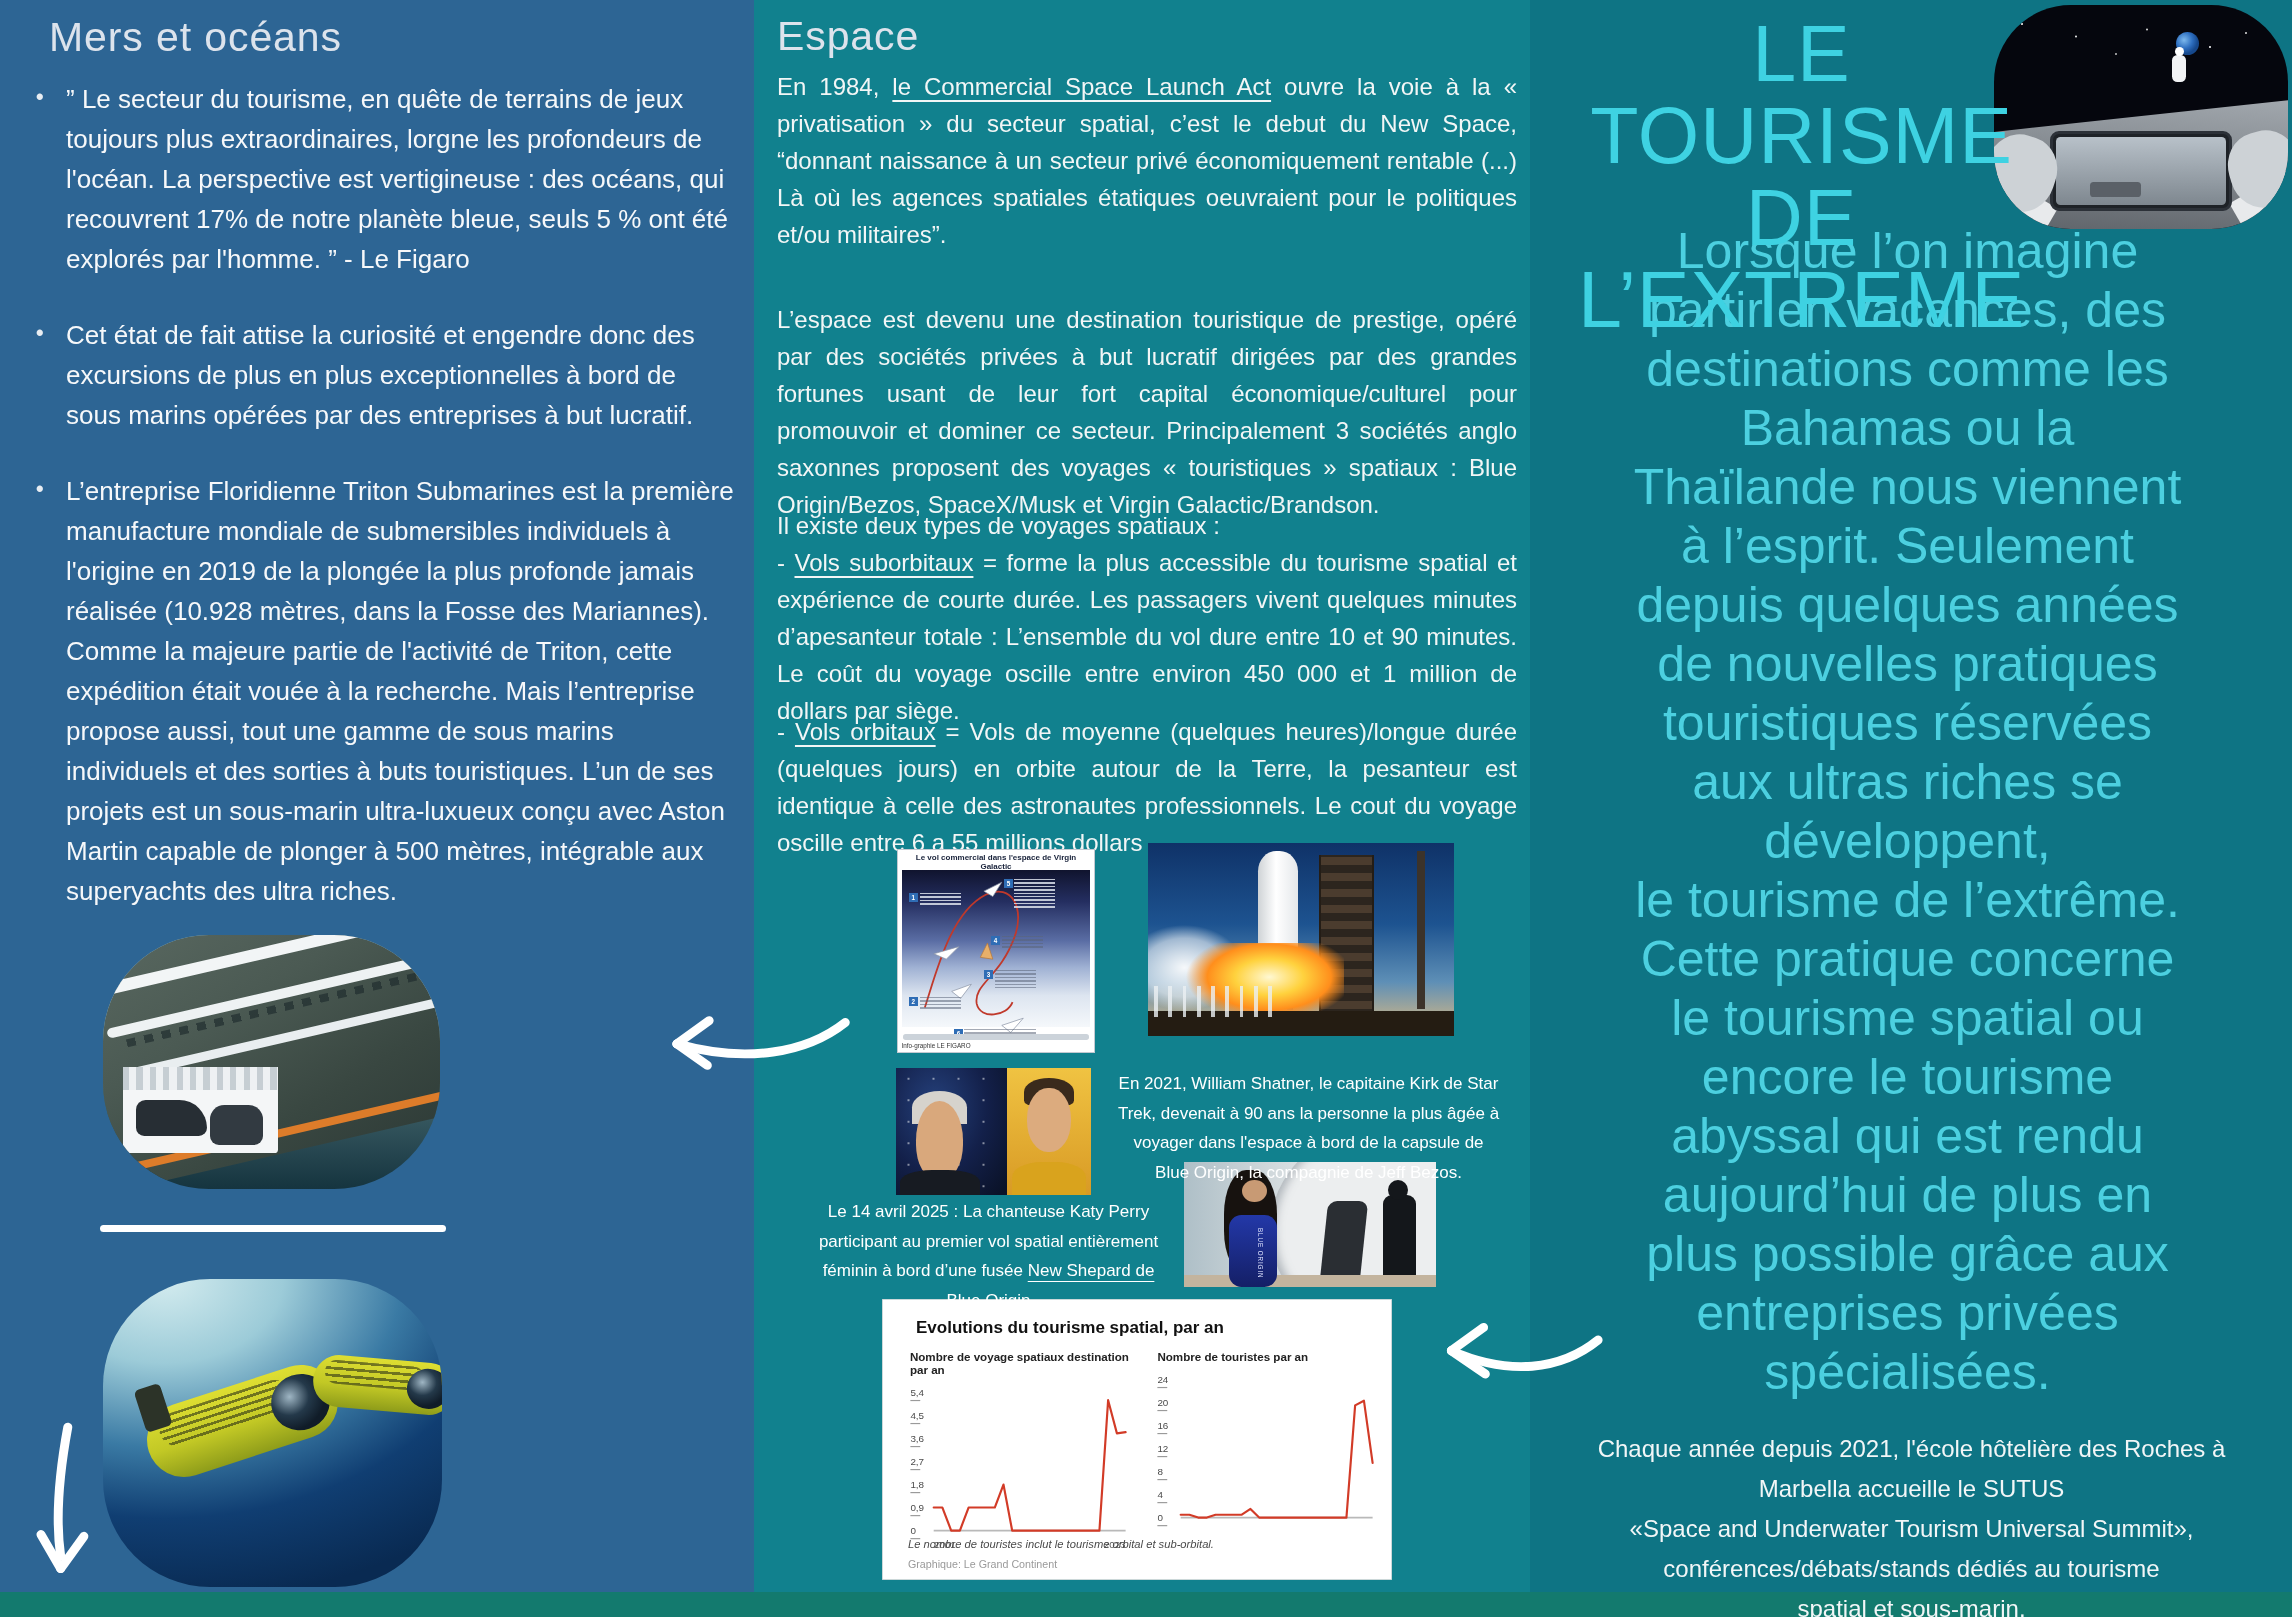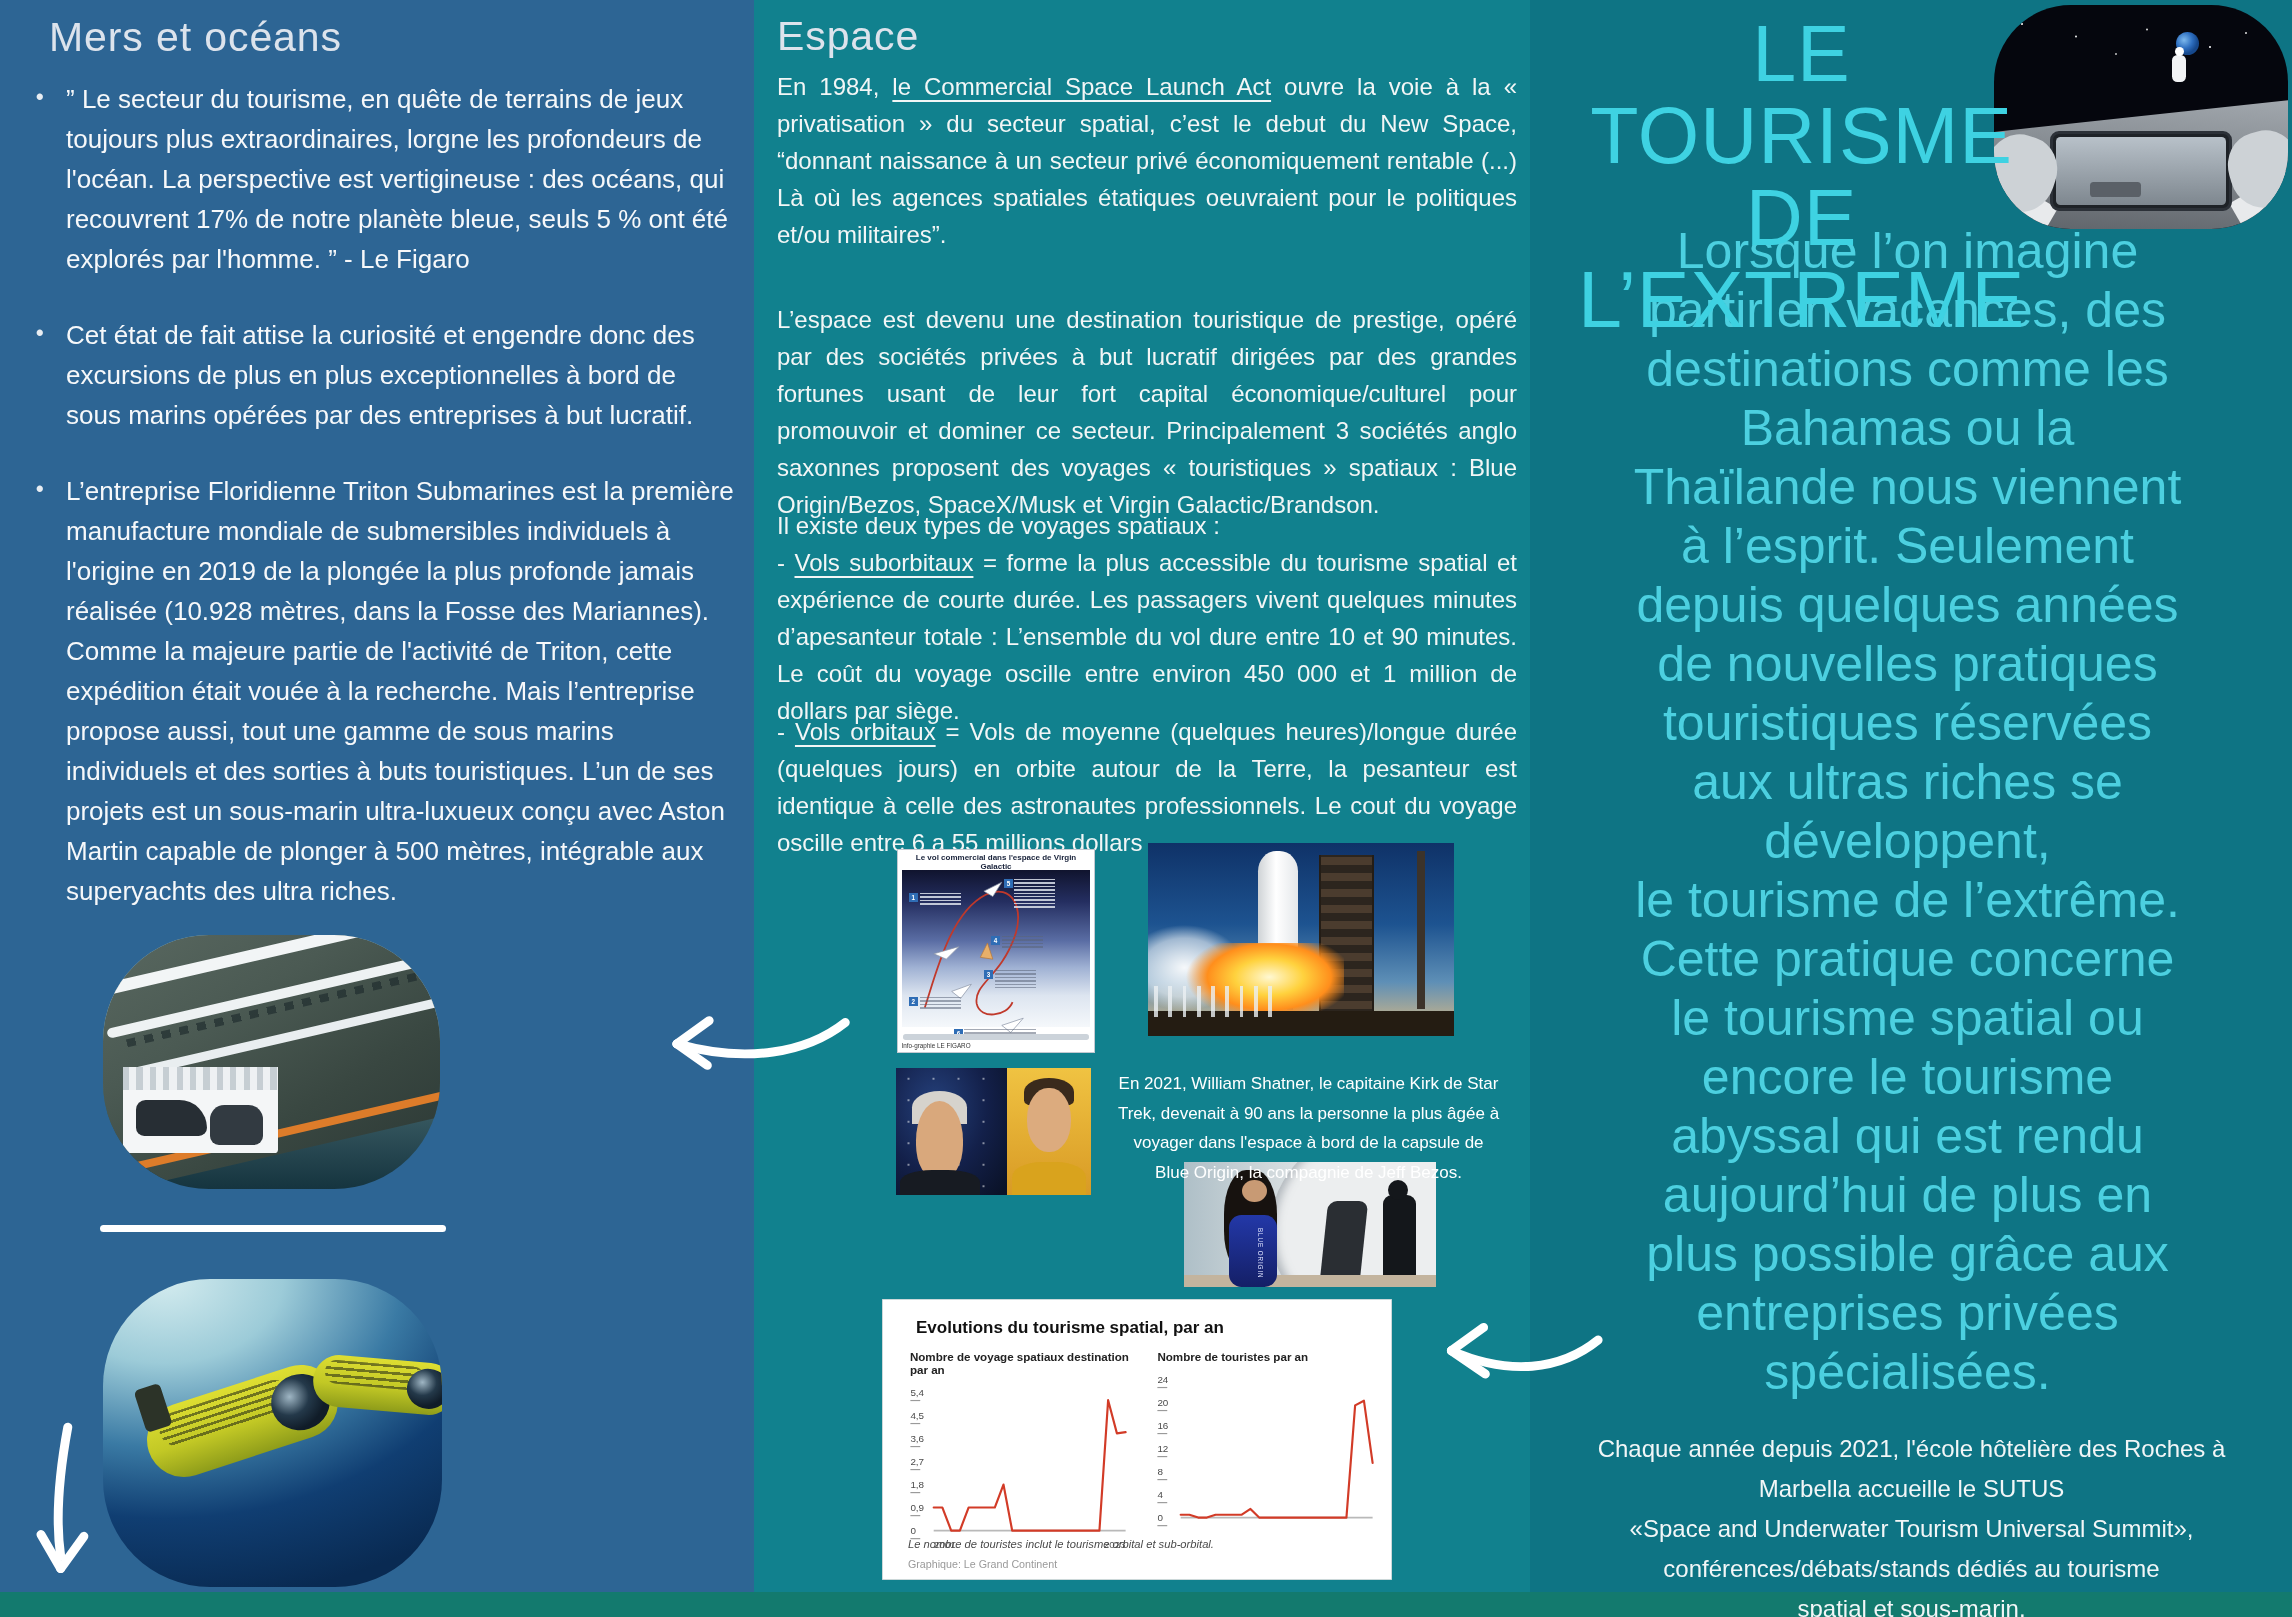--- a/index.html
+++ b/index.html
@@ -280,20 +280,21 @@
       <div class="shat-suit1"></div>
     </div>
     <div class="shat-right">
       <div class="shat-hair2"></div>
       <div class="shat-face2"></div>
       <div class="shat-shirt2"></div>
     </div>
   </div>
   <div class="caption cap-shatner">En 2021, William Shatner, le  capitaine Kirk de Star Trek, devenait à 90 ans la personne la plus âgée à voyager dans l'espace à bord de la capsule de Blue Origin, la compagnie de Jeff Bezos.</div>
 
+  <div class="caption cap-katy"><span>Le 14 avril 2025 : La chanteuse Katy Perry participant au premier vol spatial entièrement féminin à bord d’une fusée </span><span class="u">New Shepard de Blue Origin</span></div>
 
   <div class="katy-img">
     <div class="capsule">
       <div class="capsule-window"></div>
     </div>
     <div class="katy-sil"></div>
     <div class="katy-sil-head"></div>
     <div class="katy-ground"></div>
     <div class="katy-hair"></div>
     <div class="katy-face"></div>

